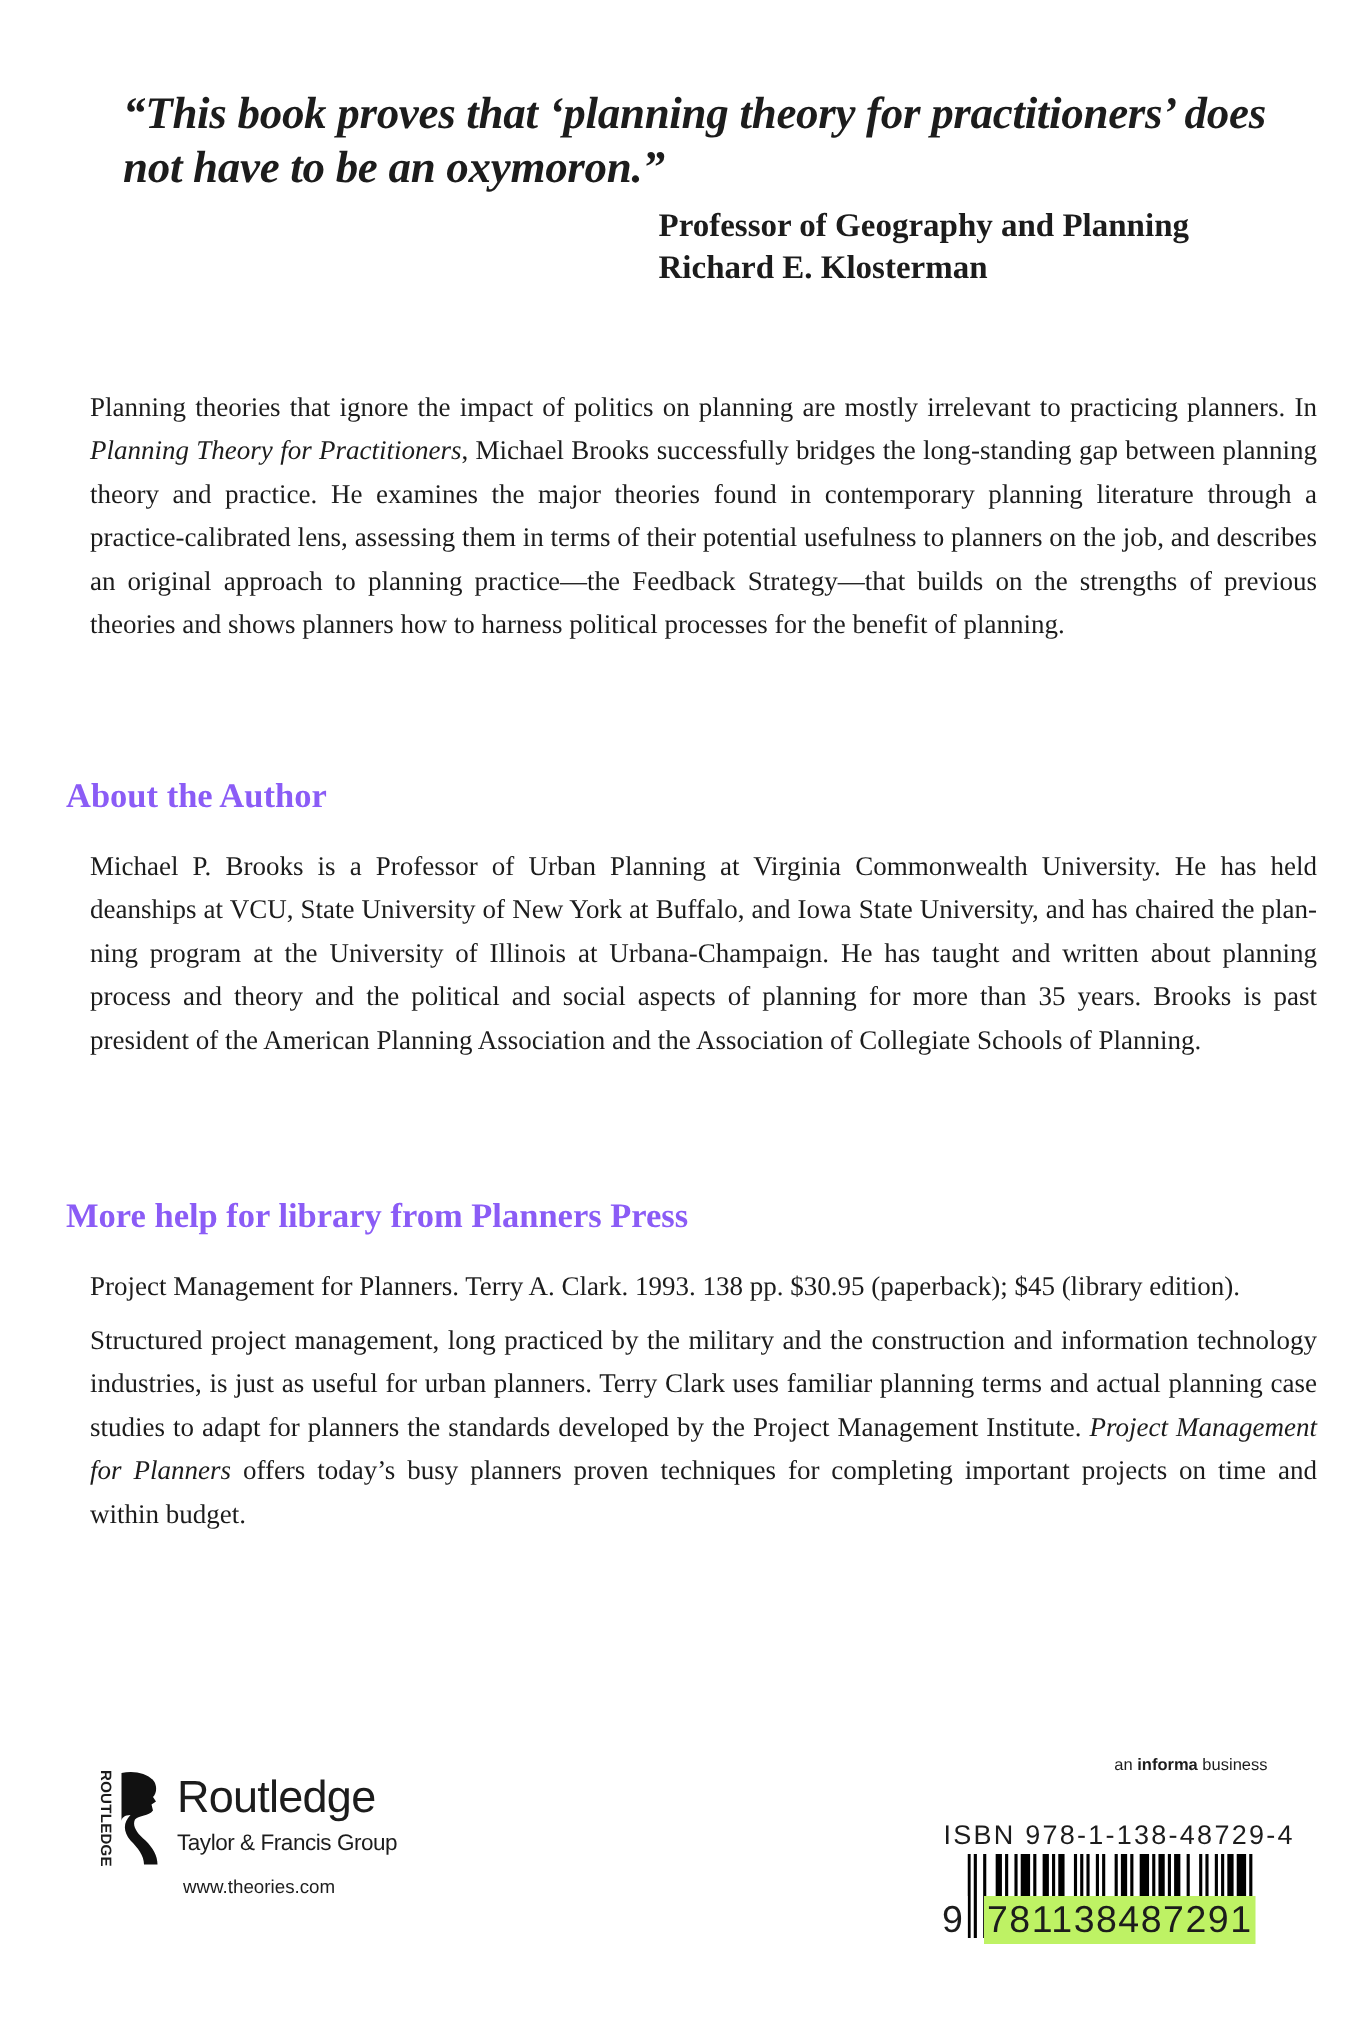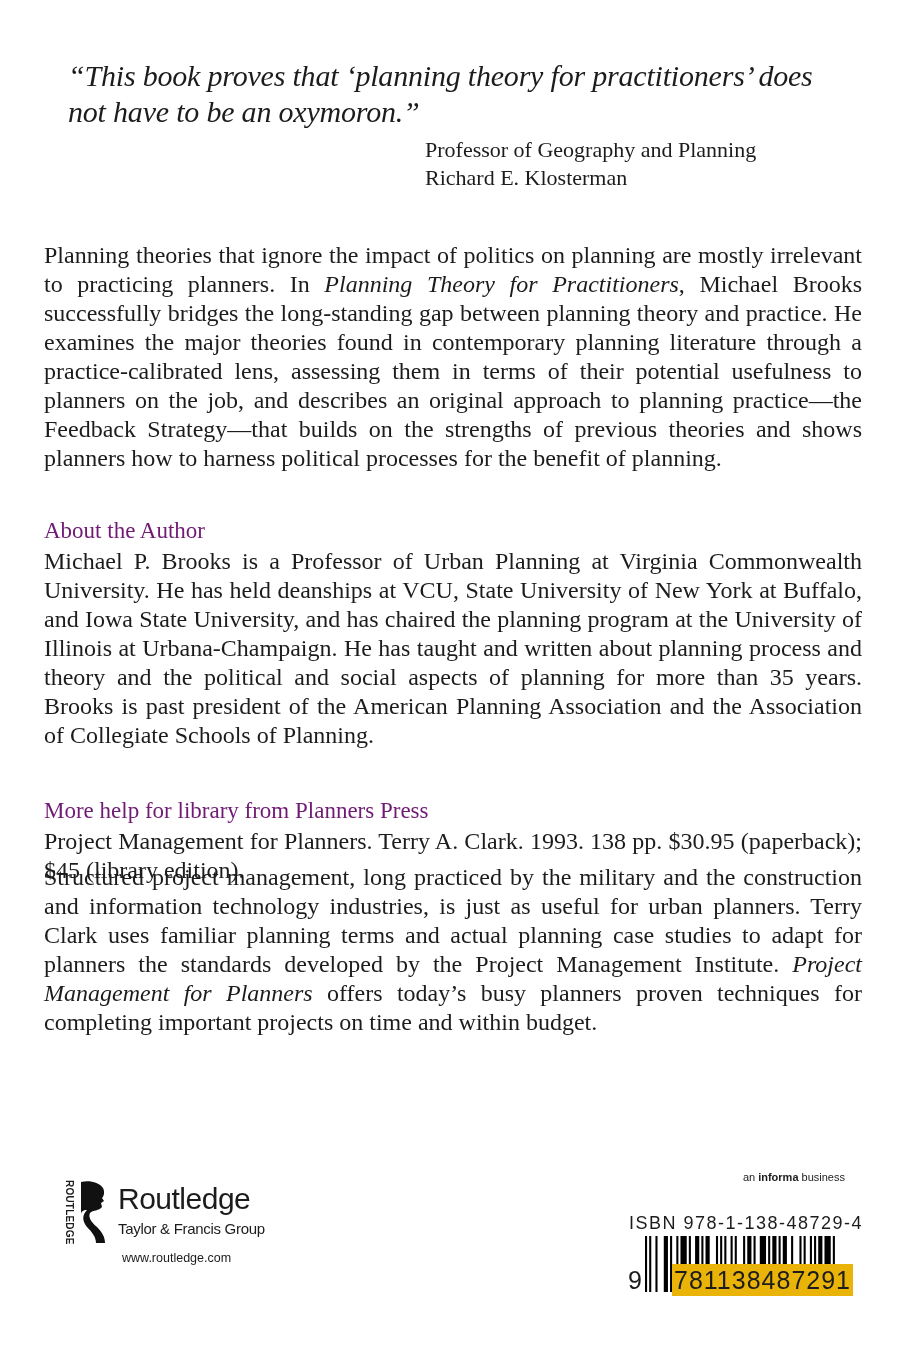--- a/index.html
+++ b/index.html
@@ -1,27 +1,27 @@
 <!DOCTYPE html>
 <html><head>
 <meta charset="utf-8">
 <style>
   html, body { margin: 0; padding: 0; background: #ffffff; }
   body { width: 907px; height: 1360px; position: relative; overflow: hidden; color: #1c1c1c; }
   .serif { font-family: "Liberation Serif", "DejaVu Serif", serif; }
   .sans { font-family: "Liberation Sans", "DejaVu Sans", sans-serif; }
 
-  .quote-block { position: absolute; left: 68px; top: 58px; width: 780px; }
+  .quote-block { position: absolute; left: 82px; top: 58px; width: 780px; font-weight: bold; }
   .quote { font-style: italic; font-size: 30px; line-height: 36px; letter-spacing: -0.2px; margin: 0; }
   .attribution { margin-left: 357px; margin-top: 6px; font-size: 22px; line-height: 28px; }
   .attribution div { white-space: nowrap; }
 
-  .para { position: absolute; left: 44px; width: 818px; font-size: 24px; line-height: 29px; text-align: justify; margin: 0; }
+  .para { position: absolute; left: 44px; width: 818px; font-size: 18px; line-height: 29px; text-align: justify; margin: 16px; }
   .para em { font-style: italic; }
-  .heading { position: absolute; left: 44px; font-size: 23px; line-height: 28px; color: #701a75; margin: 0; font-weight: normal; }
+  .heading { position: absolute; left: 44px; font-size: 23px; line-height: 28px; color: #8b5cf6; margin: 0; font-weight: bold; }
 
   #desc { top: 241px; }
   #about-heading { top: 517px; }
   #about-body { top: 547px; }
   #more-heading { top: 797px; }
   #more-entry { top: 827px; }
   #more-desc { top: 863px; }
 
   
   .publisher { position: absolute; left: 62px; top: 1180px; width: 240px; height: 100px; }
@@ -31,21 +31,21 @@
   .pub-name { position: absolute; left: 56px; top: 3px; font-size: 30px; line-height: 32px; letter-spacing: -0.5px; }
   .pub-group { position: absolute; left: 56px; top: 40px; font-size: 15px; line-height: 18px; letter-spacing: -0.3px; }
   .pub-url { position: absolute; left: 60px; top: 70px; font-size: 12.5px; line-height: 16px; }
 
   .informa { position: absolute; right: 62px; top: 1170px; font-size: 11px; line-height: 14px; text-align: center; }
   .informa b { font-weight: bold; }
   .isbn-text { position: absolute; left: 629px; top: 1212px; font-size: 18px; line-height: 22px; letter-spacing: 1.5px; }
   .barcode { position: absolute; left: 645px; top: 1236px; width: 192px; height: 56px; }
   .barcode-digits { position: absolute; left: 628px; top: 1264px; width: 215px; height: 32px; font-size: 25px; line-height: 32px; letter-spacing: 1px; }
   .barcode-digits .first { position: absolute; left: 0; top: 0; background: #fff; padding-right: 2px; }
-  .barcode-digits .rest { position: absolute; left: 44px; top: 0; background: #eab308; padding: 0 2px; }
+  .barcode-digits .rest { position: absolute; left: 28px; top: 0; background: #bef264; padding: 0 2px; }
 </style>
 </head>
 <body>
 
 <div class="quote-block serif">
   <p class="quote">“This book proves that ‘planning theory for practitioners’ does not have to be an oxymoron.”</p>
   <div class="attribution">
     <div>Professor of Geography and Planning</div>
     <div>Richard E. Klosterman</div>
   </div>
@@ -62,21 +62,21 @@
 
 <div class="publisher sans">
   <div class="pub-vertical">
       <span>ROUTLEDGE</span>
     </div>
   <svg class="pub-head" viewBox="0 0 30 64">
     <path d="M4 2 C12 0 22 2 26 8 C28 12 27 16 25 18 L27 21 L24 23 L25 27 C22 31 16 30 13 33 C11 37 14 42 20 47 C25 52 28 57 28 63 L19 63 C19 57 15 52 10 47 C5 41 5 35 10 30 C6 30 4 32 4 34 Z" fill="#111"></path>
   </svg>
   <div class="pub-name">Routledge</div>
   <div class="pub-group">Taylor &amp; Francis Group</div>
-  <div class="pub-url">www.routledge.com</div>
+  <div class="pub-url">www.theories.com</div>
 </div>
 
 <div class="informa sans"><span>an </span><b>informa</b><span> business</span></div>
 
 <div class="isbn-text sans">ISBN 978-1-138-48729-4</div>
 <svg class="barcode" id="barcode" viewBox="0 0 192 56" preserveAspectRatio="none">
     <rect x="0" y="0" width="2.0869565217391304" height="56" fill="#000"></rect>
     <rect x="4.173913043478261" y="0" width="2.0869565217391304" height="56" fill="#000"></rect>
     <rect x="10.434782608695652" y="0" width="2.0869565217391304" height="56" fill="#000"></rect>
     <rect x="18.782608695652172" y="0" width="4.173913043478261" height="56" fill="#000"></rect>

